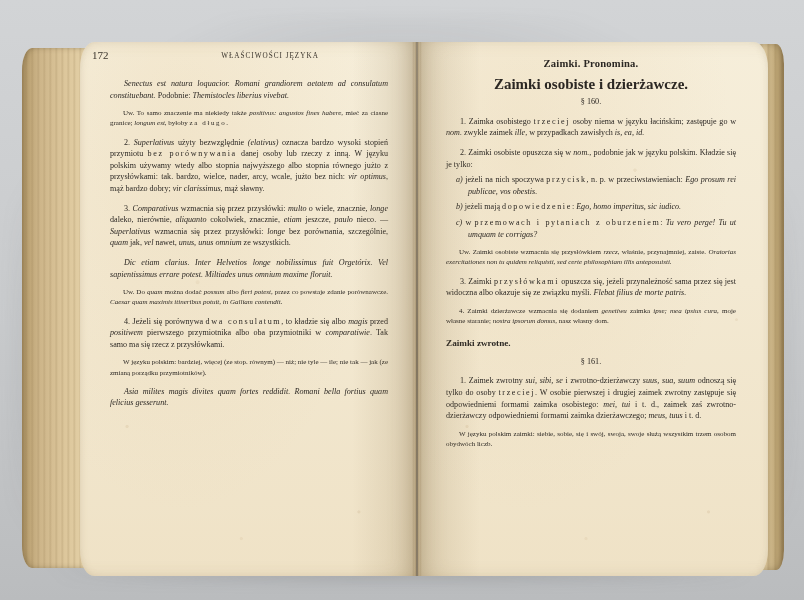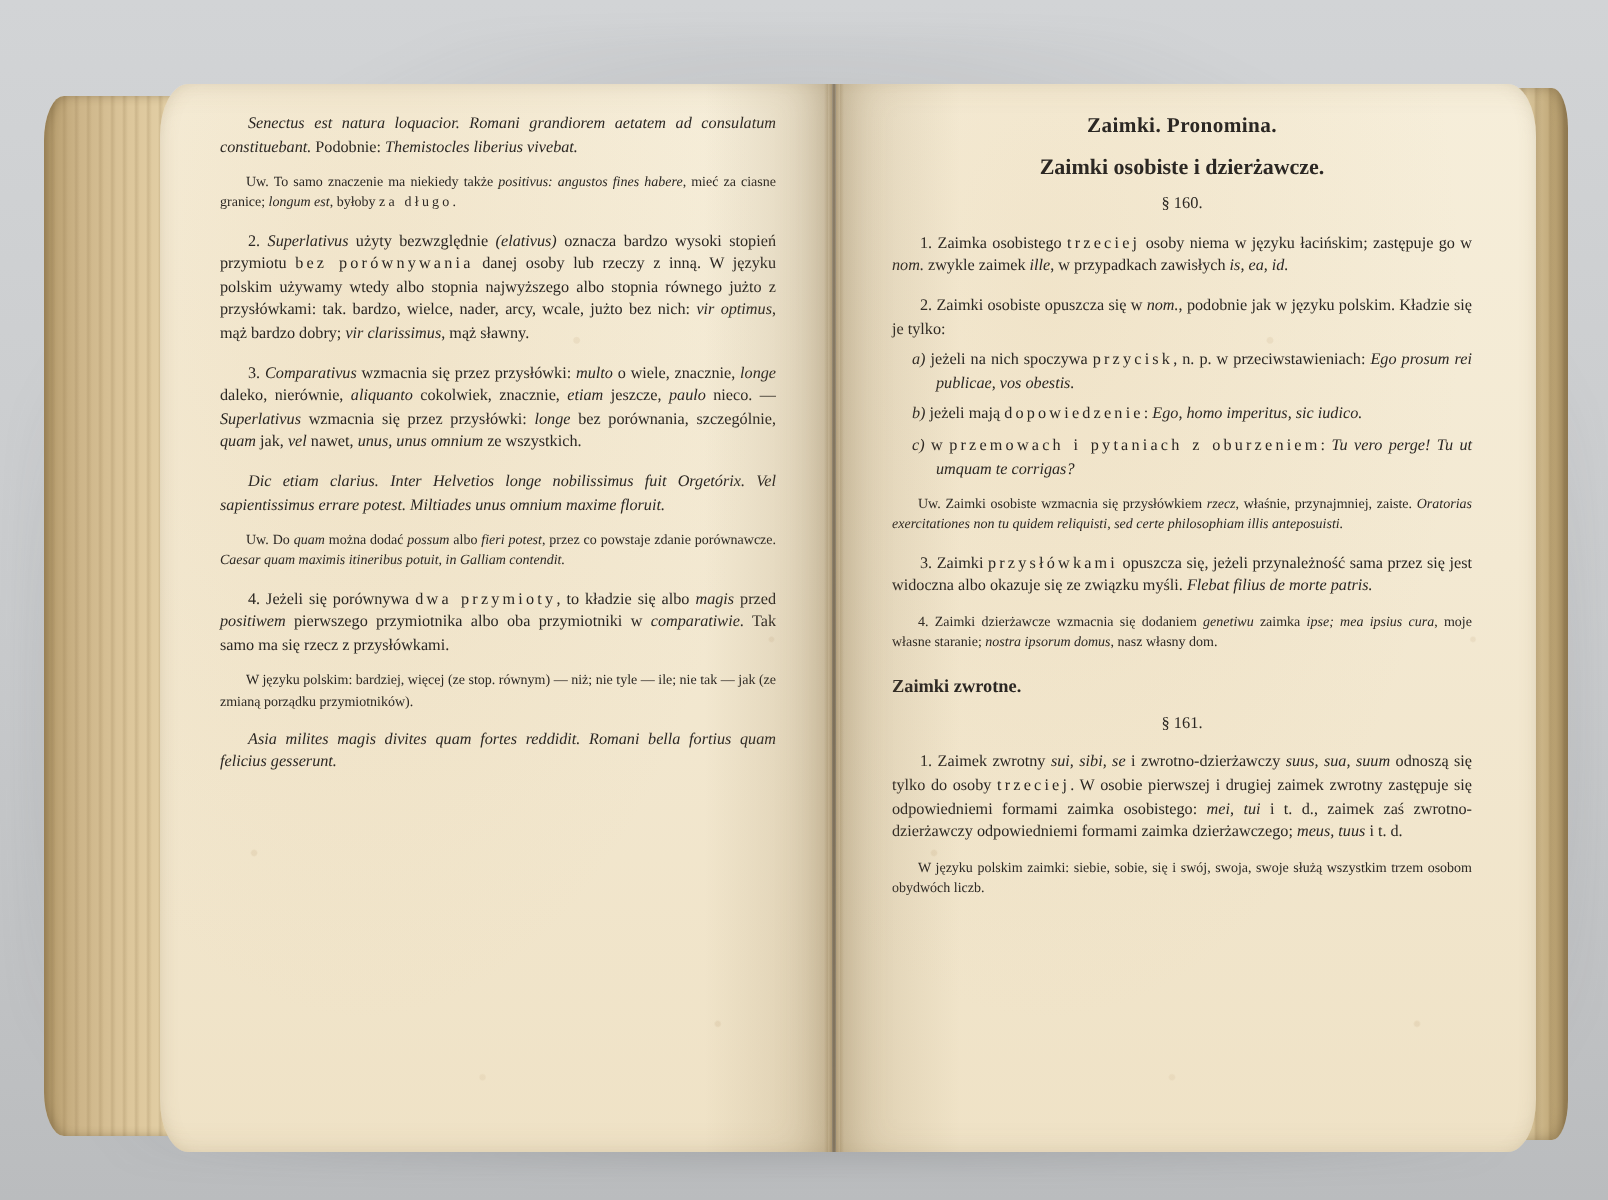--- a/index.html
+++ b/index.html
@@ -176,21 +176,21 @@
   .sp { letter-spacing: 1.6px; }
 
   h2.sechead {
     font-size: 10.6px;
     font-weight: bold;
     text-align: center;
     margin: 10px 0 0 0;
     letter-spacing: 0.2px;
   }
   h3.subhead {
-    font-size: 11px;
+    font-size: 15px;
     font-weight: bold;
     text-align: center;
     margin: 9px 0 0 0;
   }
   h3.subhead2 {
     font-size: 9.2px;
     font-weight: bold;
     text-align: left;
     margin: 12px 0 0 0;
   }
@@ -225,28 +225,32 @@
     <div class="leaf left">
       <div class="foxing"></div>
     </div>
     <div class="leaf right">
       <div class="foxing"></div>
     </div>
 
     <div class="gutter"></div>
 
     <div class="page-text left">
+      <div class="runhead">
+        <span class="folio l">172</span>
+        <span class="rh-title">WŁAŚCIWOŚCI JĘZYKA</span>
+      </div>
       <div class="body">
           <p class="indent gap"><i>Senectus est natura loquacior. Romani grandiorem aetatem ad consulatum constituebant.</i> Podobnie: <i>Themistocles liberius vivebat.</i></p>
           <p class="note">Uw. To samo znaczenie ma niekiedy także <i>positivus: angustos fines habere</i>, mieć za ciasne granice; <i>longum est</i>, byłoby <span class="sp">za długo</span>.</p>
           <p class="indent gap">2. <i>Superlativus</i> użyty bezwzględnie <i>(elativus)</i> oznacza bardzo wysoki stopień przymiotu <span class="sp">bez porównywania</span> danej osoby lub rzeczy z inną. W języku polskim używamy wtedy albo stopnia najwyższego albo stopnia równego jużto z przysłówkami: tak. bardzo, wielce, nader, arcy, wcale, jużto bez nich: <i>vir optimus</i>, mąż bardzo dobry; <i>vir clarissimus</i>, mąż sławny.</p>
           <p class="indent gap">3. <i>Comparativus</i> wzmacnia się przez przysłówki: <i>multo</i> o wiele, znacznie, <i>longe</i> daleko, nierównie, <i>aliquanto</i> cokolwiek, znacznie, <i>etiam</i> jeszcze, <i>paulo</i> nieco. — <i>Superlativus</i> wzmacnia się przez przysłówki: <i>longe</i> bez porównania, szczególnie, <i>quam</i> jak, <i>vel</i> nawet, <i>unus, unus omnium</i> ze wszystkich.</p>
           <p class="indent gap"><i>Dic etiam clarius. Inter Helvetios longe nobilissimus fuit Orgetórix. Vel sapientissimus errare potest. Miltiades unus omnium maxime floruit.</i></p>
           <p class="note">Uw. Do <i>quam</i> można dodać <i>possum</i> albo <i>fieri potest</i>, przez co powstaje zdanie porównawcze. <i>Caesar quam maximis itineribus potuit, in Galliam contendit.</i></p>
-          <p class="indent gap">4. Jeżeli się porównywa <span class="sp">dwa przymioty</span>, to kładzie się albo <i>magis</i> przed <i>positiwem</i> pierwszego przymiotnika albo oba przymiotniki w <i>comparatiwie</i>. Tak samo ma się rzecz z przysłówkami.</p>
+          <p class="indent gap">4. Jeżeli się porównywa <span class="sp">dwa consulatum</span>, to kładzie się albo <i>magis</i> przed <i>positiwem</i> pierwszego przymiotnika albo oba przymiotniki w <i>comparatiwie</i>. Tak samo ma się rzecz z przysłówkami.</p>
           <p class="note">W języku polskim: bardziej, więcej (ze stop. równym) — niż; nie tyle — ile; nie tak — jak (ze zmianą porządku przymiotników).</p>
           <p class="indent gap"><i>Asia milites magis divites quam fortes reddidit. Romani bella fortius quam felicius gesserunt.</i></p>
         </div>
     </div>
 
     <div class="page-text right">
       <div class="body">
         <h2 class="sechead">Zaimki. Pronomina.</h2>
         <div id="right-subsections">
             <h3 class="subhead">Zaimki osobiste i dzierżawcze.</h3>

